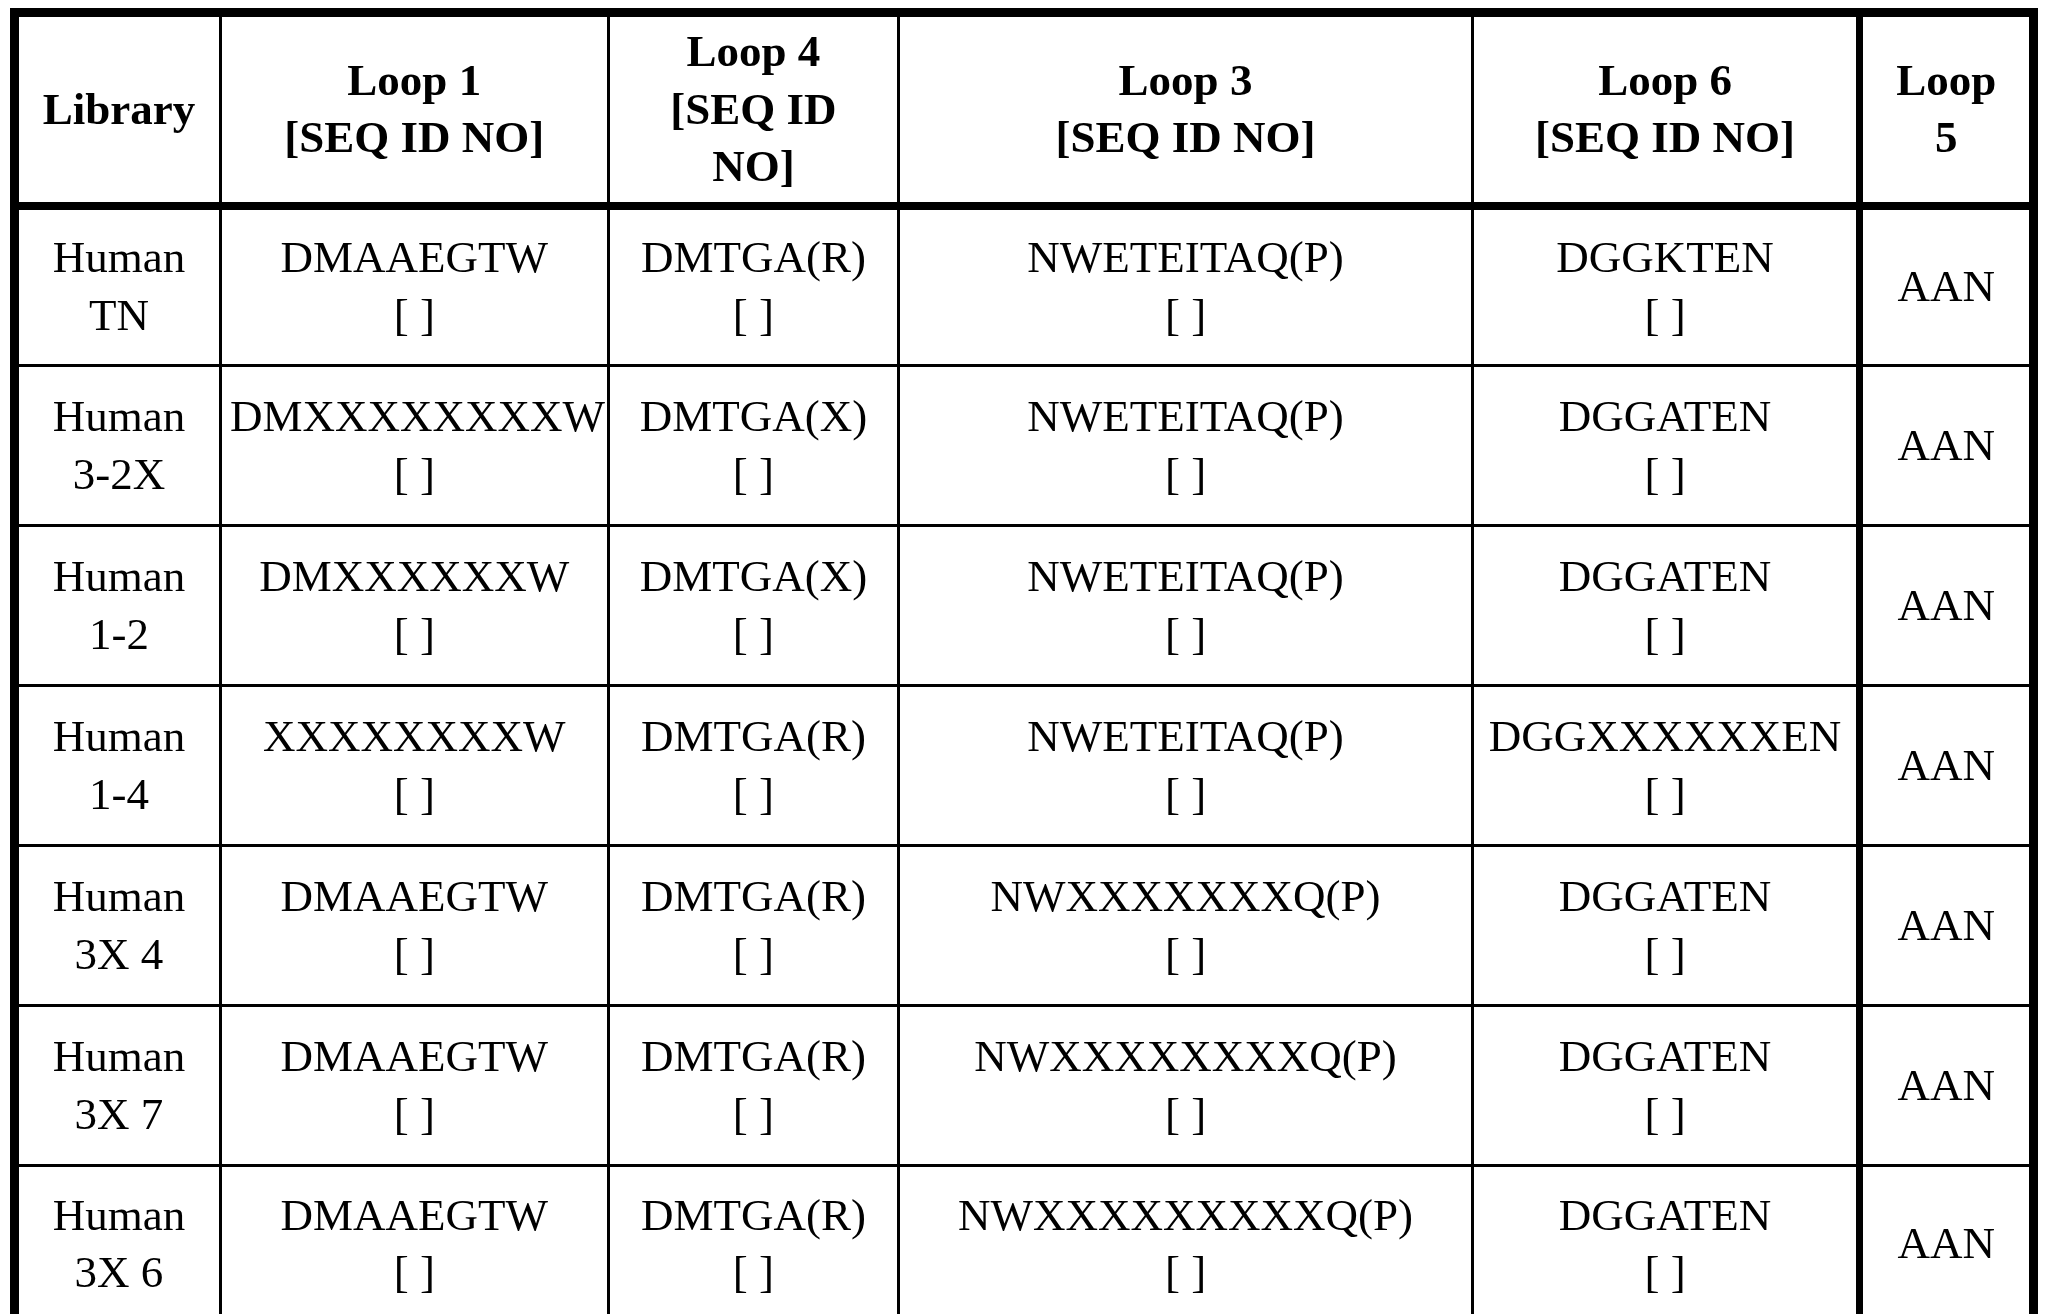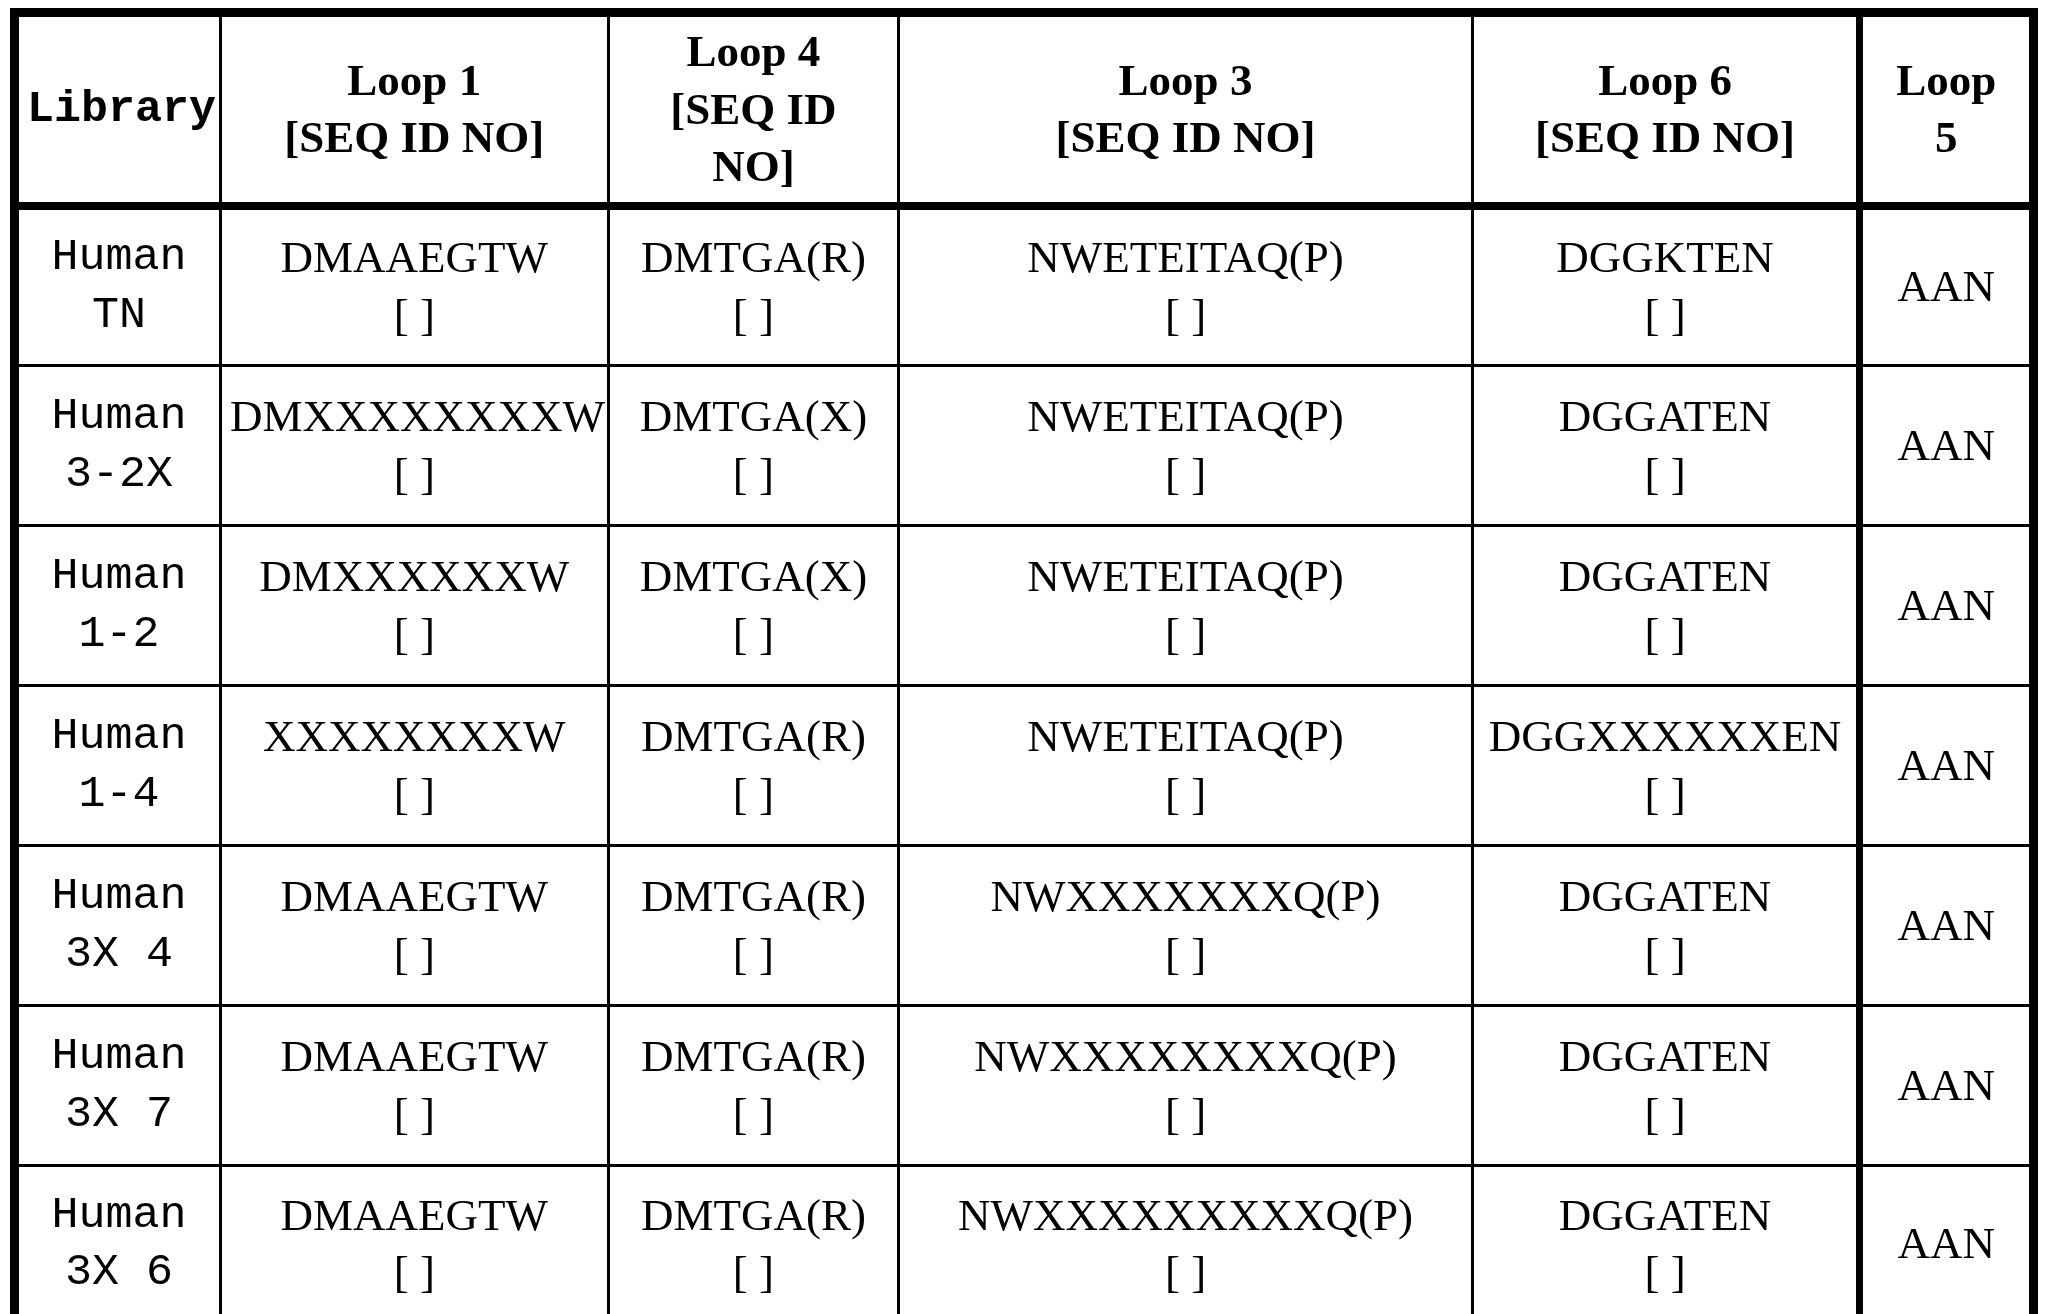--- a/index.html
+++ b/index.html
@@ -51,21 +51,20 @@
 
   table.seq-table thead th {
     font-weight: bold;
     height: 160px;
   }
   table.seq-table tbody tr { height: 160px; }
 
   th.lib-head, td.lib-cell {
     text-align: left;
     padding-left: 24px;
-    font-family: Liberation Mono, monospace;
   }
   .seq-line { white-space: pre; }
   .seq-note { white-space: pre; }
 </style>
 </head>
 <body>
 
 <div class="page">
   <table class="seq-table">
     <colgroup>

